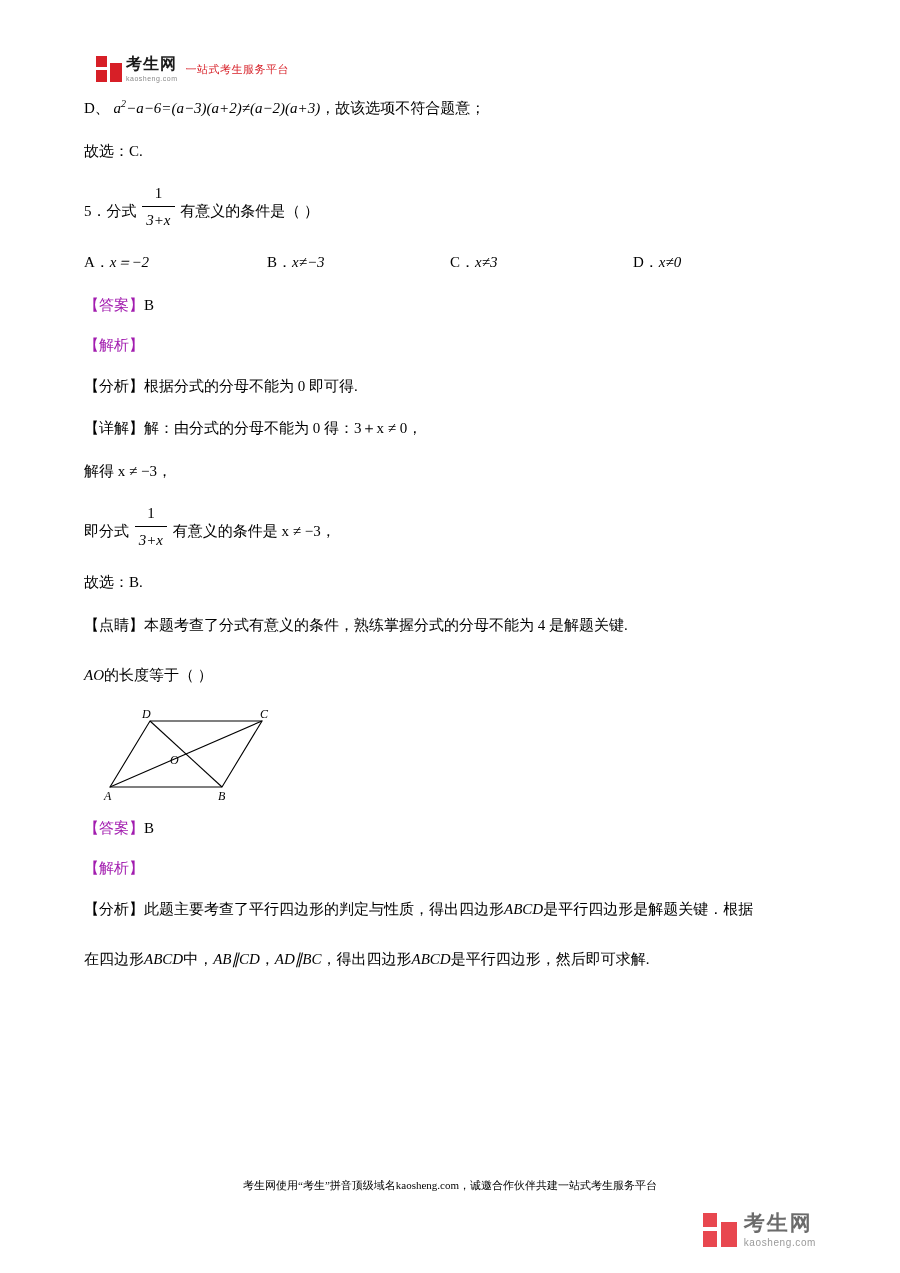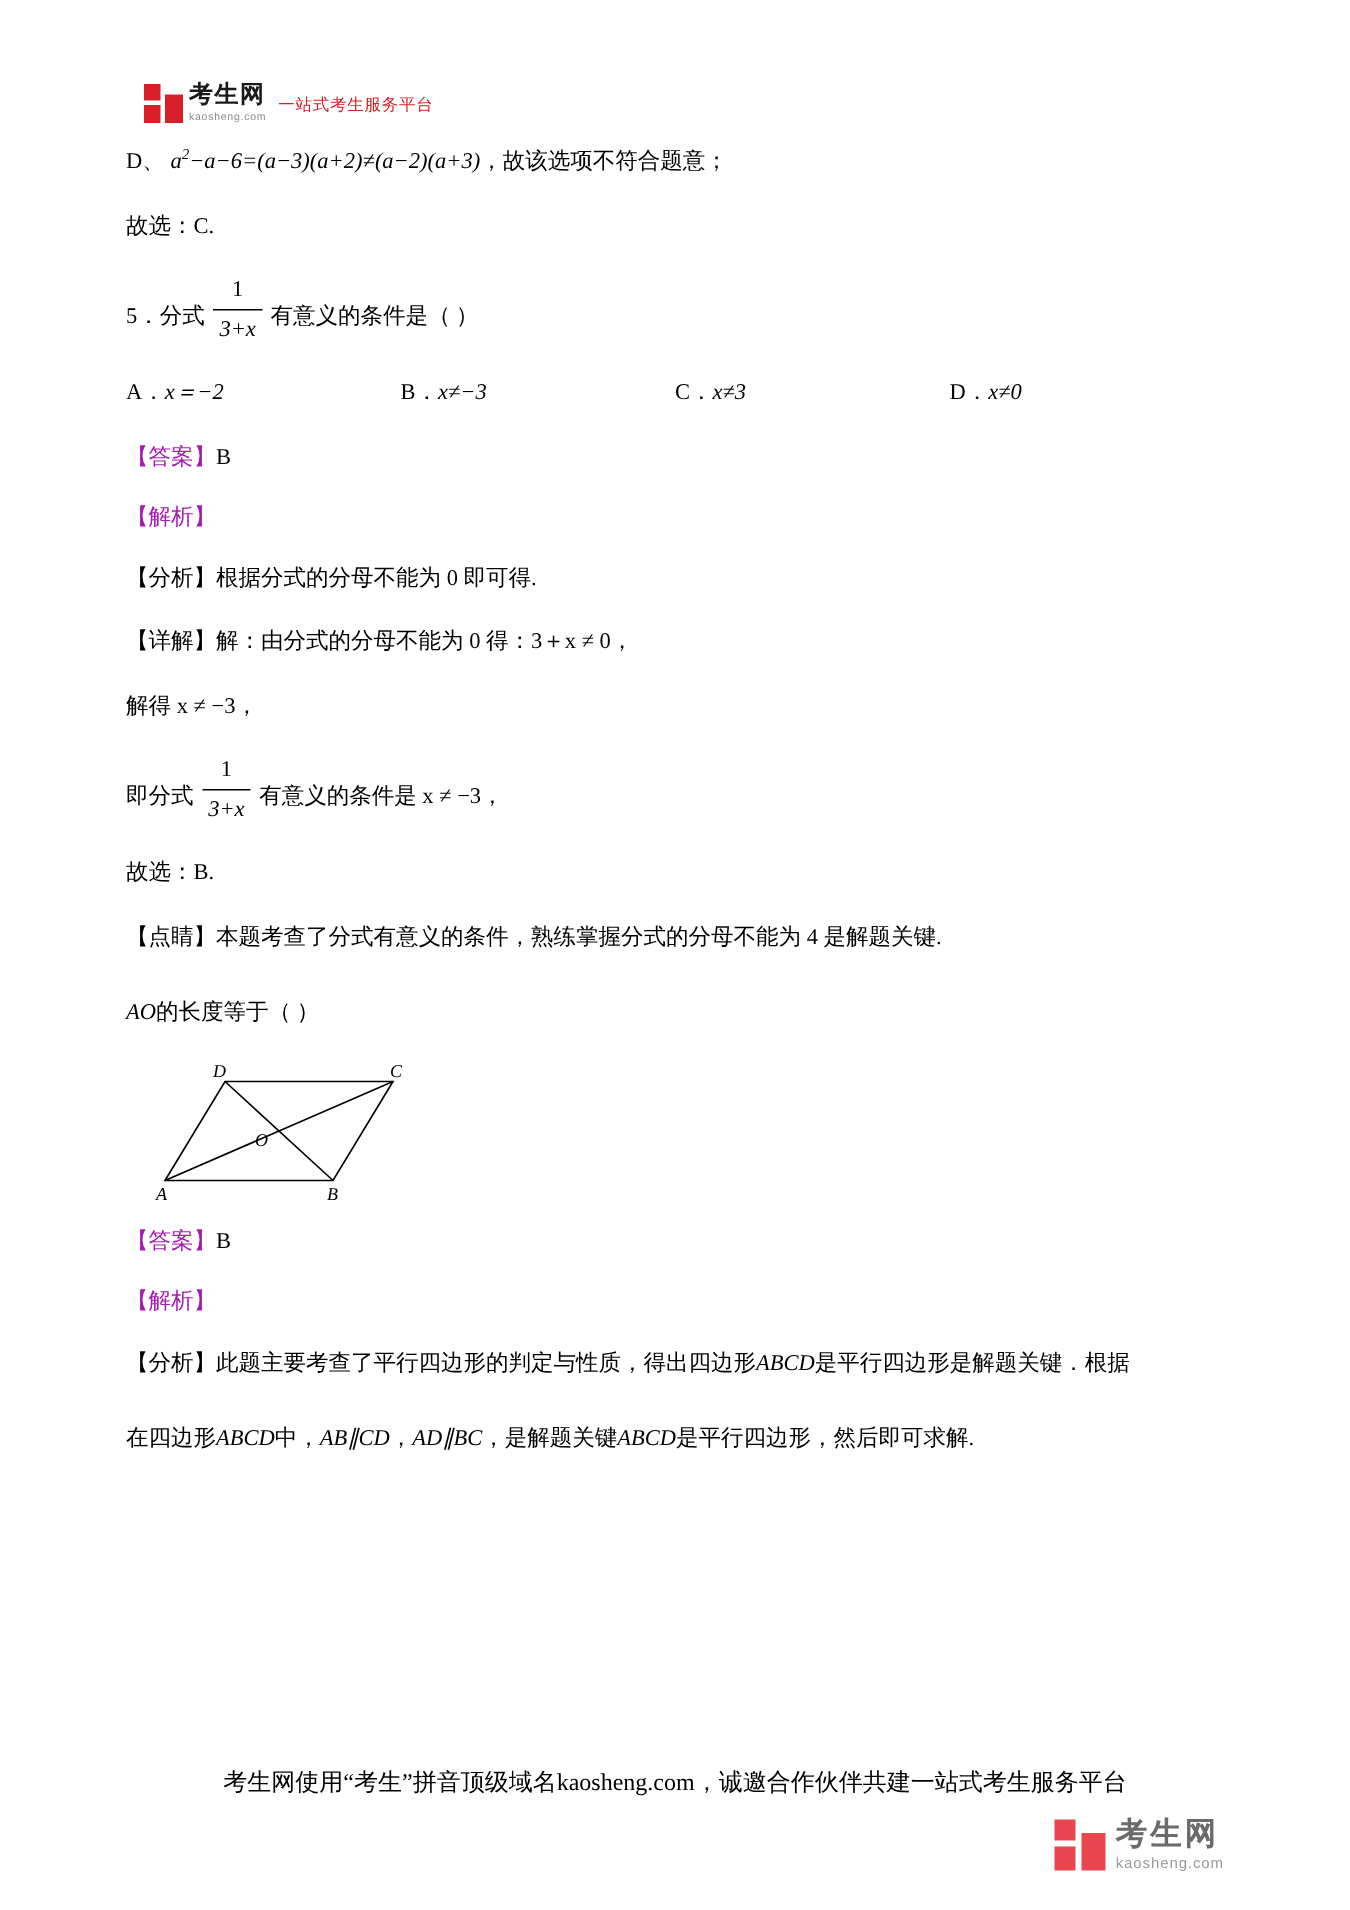--- a/index.html
+++ b/index.html
@@ -135,21 +135,21 @@
   .tight { margin-bottom: 18px; }
   .loose { margin-bottom: 28px; }
 
   
   .footer-note {
     position: absolute;
     left: 0;
     right: 0;
     top: 1178px;
     text-align: center;
-    font-size: 16px;
+    font-size: 11px;
     font-family: "Liberation Serif", serif;
     color: #000;
   }
   .footer-logo {
     position: absolute;
     right: 84px;
     top: 1212px;
     display: flex;
     align-items: center;
   }
@@ -284,21 +284,21 @@
       <span class="ans">【答案】</span><span>B</span>
     </p>
 
     <p class="line tight ans">【解析】</p>
 
     <p class="line loose">
       <span>【分析】</span><span>此题主要考查了平行四边形的判定与性质，得出四边形</span><span class="it">ABCD</span><span>是平行四边形是解题关键．根据</span>
     </p>
 
     <p class="line">
-      <span>在四边形</span><span class="it">ABCD</span><span>中，</span><span class="it">AB∥CD</span><span>，</span><span class="it">AD∥BC</span><span>，是解题关键</span><span class="it">ABCD</span><span>是平行四边形，然后即可求解.</span>
+      <span>在四边形</span><span class="it">ABCD</span><span>中，</span><span class="it">AB∥CD</span><span>，</span><span class="it">AD∥BC</span><span>，得出四边形</span><span class="it">ABCD</span><span>是平行四边形，然后即可求解.</span>
     </p>
 
   </div>
 
   <div class="footer-note">考生网使用“考生”拼音顶级域名kaosheng.com，诚邀合作伙伴共建一站式考生服务平台</div>
 
   <div class="footer-logo">
     <div class="footer-mark">
       <span class="bar b1"></span>
       <span class="bar b2"></span>

